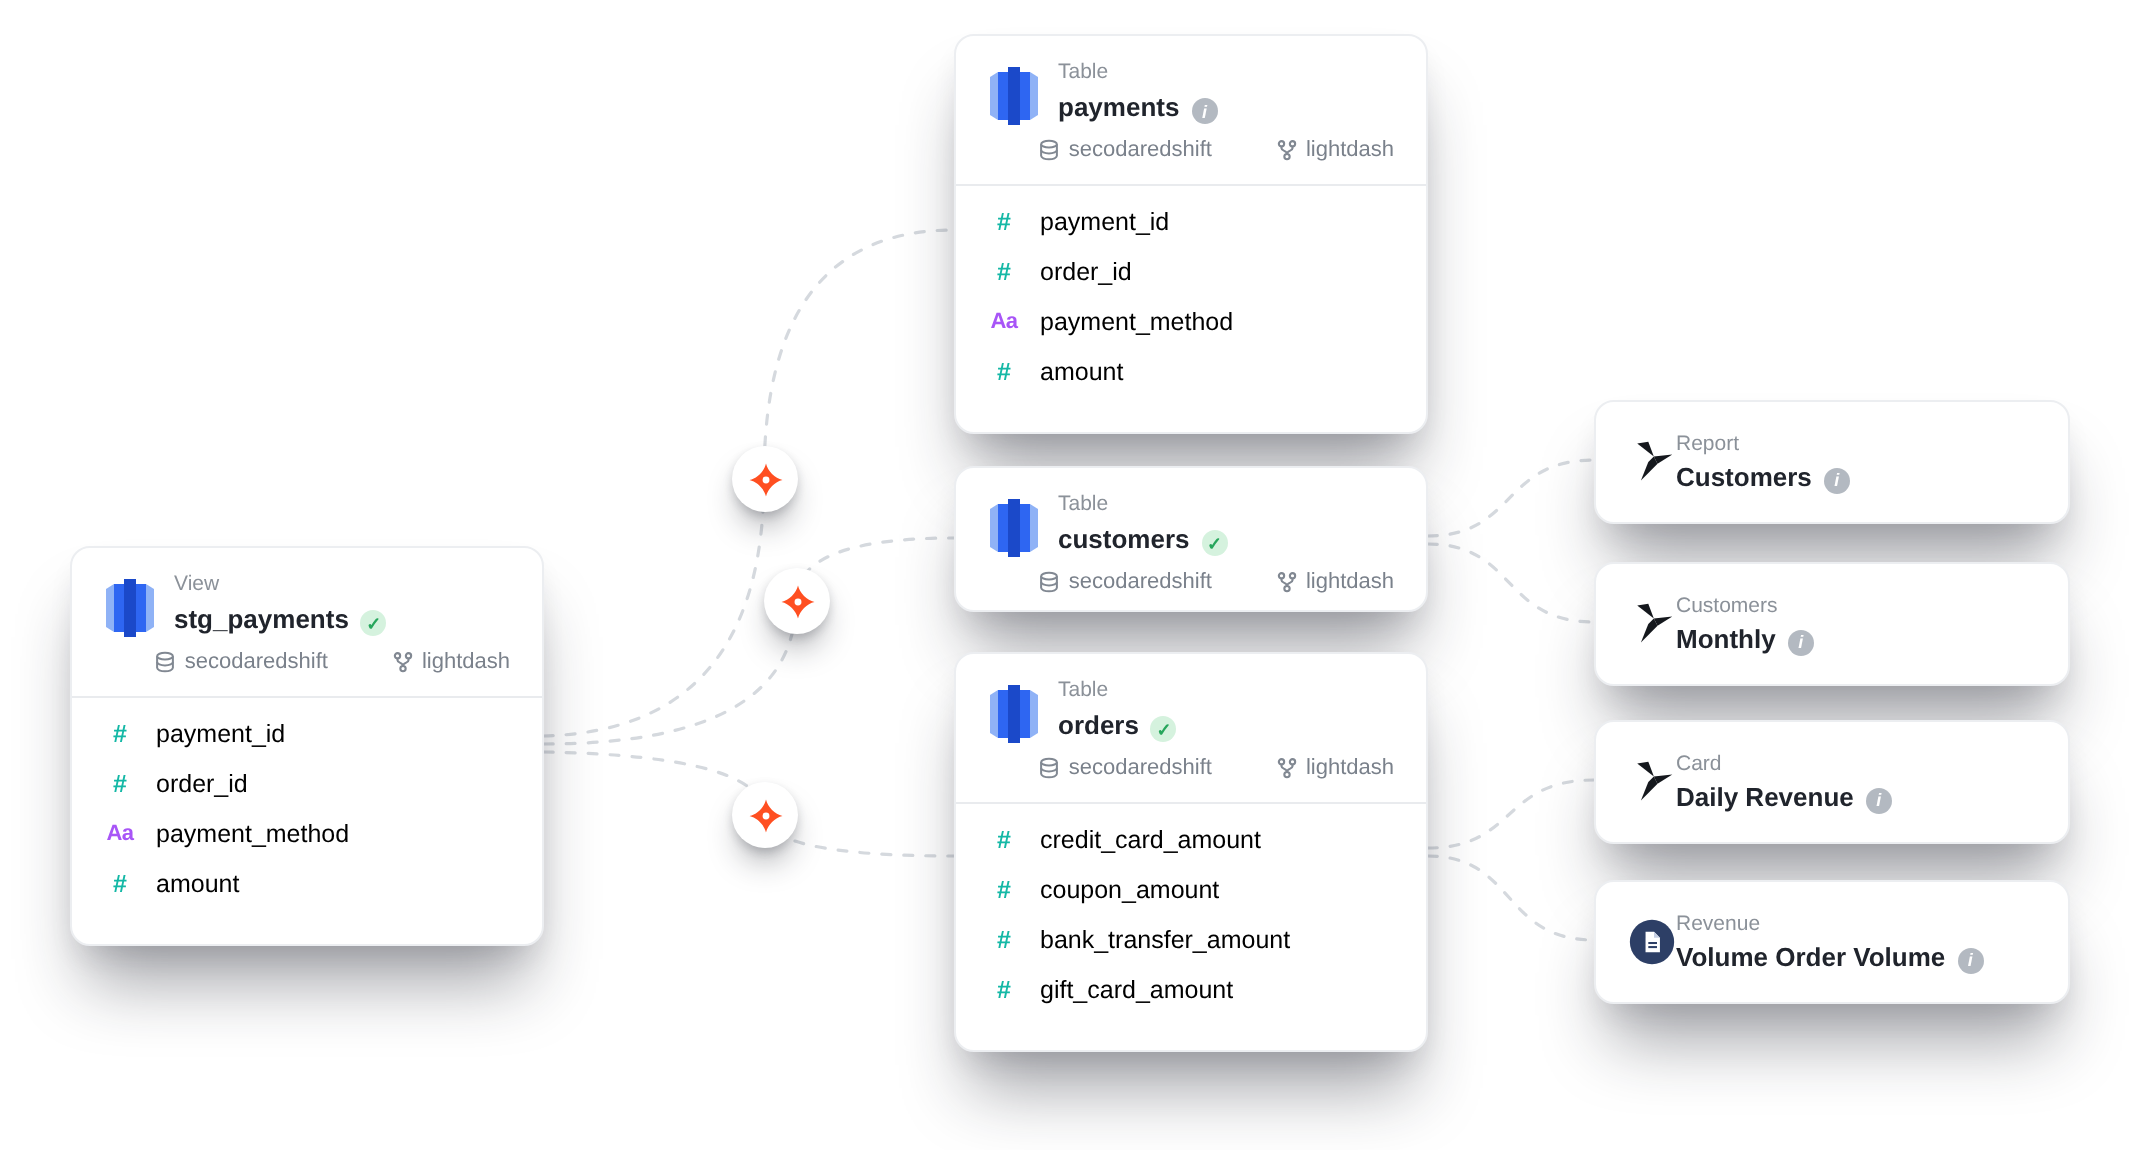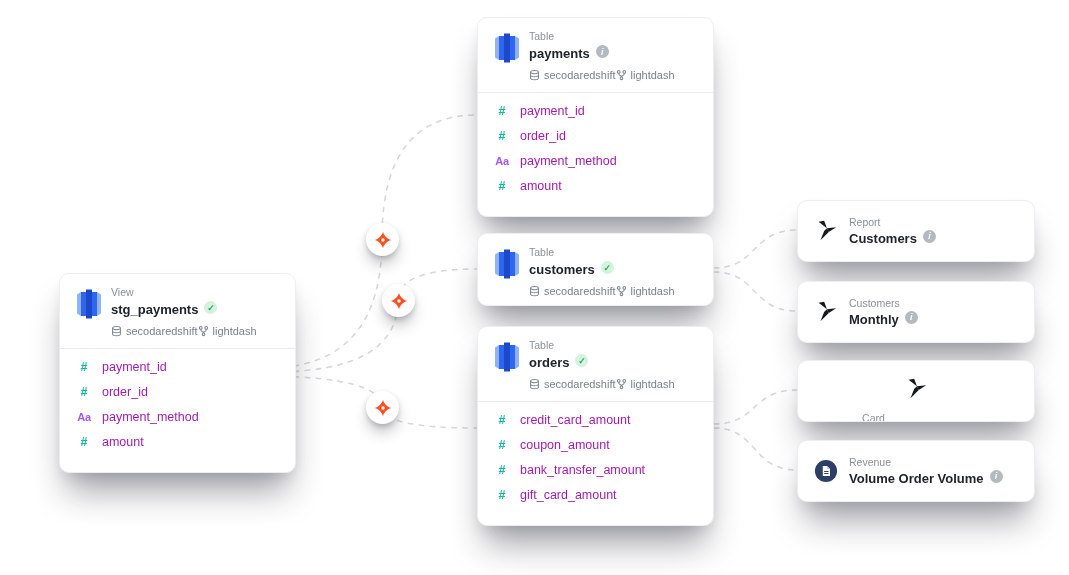--- a/index.html
+++ b/index.html
@@ -13,41 +13,41 @@
   .card {
     position:absolute; box-sizing:border-box; background:#fff;
     border:1px solid #eceef1; border-radius:10px; z-index:2; overflow:hidden;
     box-shadow: 0 26px 34px -8px rgba(28,31,42,.40), 0 8px 16px -6px rgba(28,31,42,.16);
   }
   .table-card { padding:12px 16px 16px; }
   .card-top { display:flex; gap:9px; }
   .entity-icon { width:26px; height:30px; flex:none; margin-top:3px; }
   .head-col { flex:1; min-width:0; }
   .type-label { font-size:10.5px; color:#8b9199; line-height:13px; }
-  .name-row { display:flex; align-items:flex-start; gap:6px; margin-top:2px; }
+  .name-row { display:flex; align-items:flex-end; gap:6px; margin-top:2px; }
   .node-name { font-size:13px; font-weight:700; color:#20242c; line-height:17px; }
   .check-badge {
     width:13px; height:13px; border-radius:50%; background:#d5f2de; color:#27a65c;
     font-size:9px; font-weight:700; display:flex; align-items:center; justify-content:center;
   }
   .info-badge {
     width:13px; height:13px; border-radius:50%; background:#b3b9c1; color:#fff;
     font-size:9px; font-weight:700; font-style:italic; display:flex; align-items:center; justify-content:center;
   }
-  .sources-row { display:flex; justify-content:flex-start; align-items:center; margin-top:7px; }
+  .sources-row { display:flex; justify-content:flex-end; align-items:center; margin-top:7px;gap:32px; }
   .source { display:flex; align-items:center; gap:4px; font-size:11px; color:#7a818b; white-space:nowrap; }
   .divider { height:1px; background:#e9ebee; margin:11px -16px 5px; }
   .fields { }
   .field-row { display:flex; align-items:center; gap:10px; height:25px; }
   .field-glyph { width:16px; text-align:center; font-weight:700; font-size:12.5px; line-height:16px; }
   .field-glyph.num { color:#14b8a6; }
   .field-glyph.str { color:#a855f7; font-size:11px; letter-spacing:-.3px; }
-  .field-name { font-size:12.5px; color:#a21caf; }
-
-  .output-card { display:flex; align-items:center; gap:11px; padding:16px 16px; }
+  .field-name { font-size:12.5px; color:#000000; }
+
+  .output-card { display:flex; align-items:center; padding:0 16px; }
   .output-icon { width:24px; height:24px; flex:none; }
   .output-card .name-row { margin-top:1px; }
 
   .flow-node {
     position:absolute; width:33px; height:33px; border-radius:50%; background:#fff;
     display:flex; align-items:center; justify-content:center; z-index:3;
     box-shadow: 0 10px 16px -4px rgba(28,31,42,.38), 0 2px 5px rgba(28,31,42,.18);
   }
 </style>
 </head>
@@ -96,21 +96,21 @@
   <svg class="edges" width="1069" height="575" viewBox="0 0 1069 575">
     <path class="edge" d="M272 368 Q382 365 382 239 Q382 115 477 115"></path>
     <path class="edge" d="M272 372 Q398 372 398 300 Q398 269 477 269"></path>
     <path class="edge" d="M272 376 Q382 378 382 407 Q382 428 477 428"></path>
     <path class="edge" d="M714 268 C758 268 751 230 797 230"></path>
     <path class="edge" d="M714 272 C758 272 751 311 797 311"></path>
     <path class="edge" d="M714 424 C758 424 751 390 797 390"></path>
     <path class="edge" d="M714 428 C758 428 751 470 797 470"></path>
   </svg>
 
-  <div class="card table-card" style="left:35px; top:273px; width:237px; height:200px;margin-left:24px;">
+  <div class="card table-card" style="left:35px; top:273px; width:237px; height:200px;">
     <div class="card-top">
       <svg class="entity-icon" viewBox="0 0 26 30">
           <use href="#icon-redshift"></use>
         </svg>
       <div class="head-col">
         <div class="type-label">View</div>
         <div class="name-row">
           <span class="node-name">stg_payments</span>
           <span class="check-badge">✓</span>
         </div>
@@ -295,21 +295,21 @@
       </svg>
     <div class="head-col">
       <div class="type-label">Customers</div>
       <div class="name-row">
         <span class="node-name">Monthly</span>
         <span class="info-badge">i</span>
       </div>
     </div>
   </div>
 
-  <div class="card output-card" style="left:797px; top:360px; width:238px; height:62px;flex-direction:column;">
+  <div class="card output-card" style="left:797px; top:360px; width:238px; height:62px;">
     <svg class="output-icon" viewBox="0 0 26 26">
         <use href="#icon-bird"></use>
       </svg>
     <div class="head-col">
       <div class="type-label">Card</div>
       <div class="name-row">
         <span class="node-name">Daily Revenue</span>
         <span class="info-badge">i</span>
       </div>
     </div>

